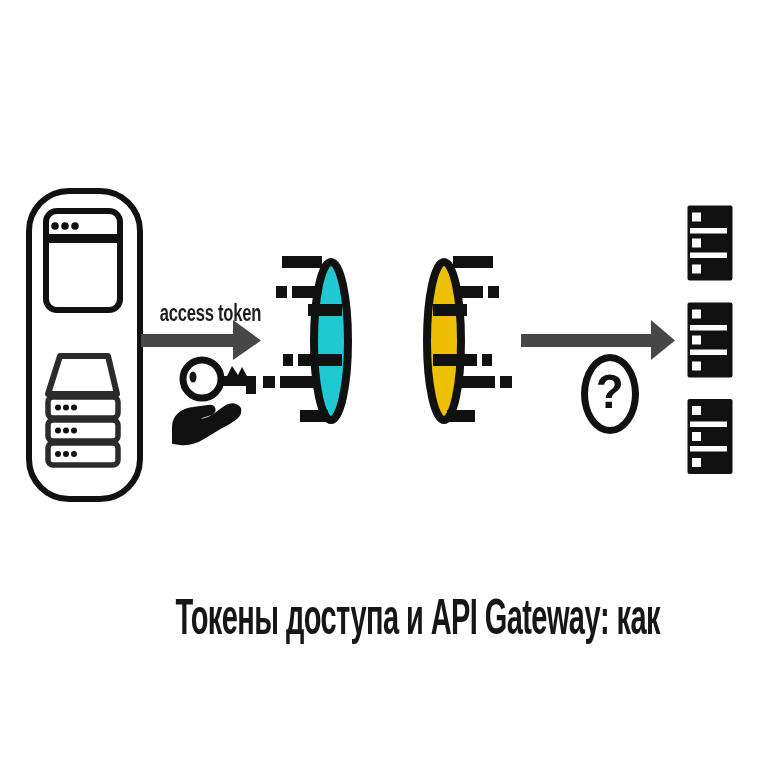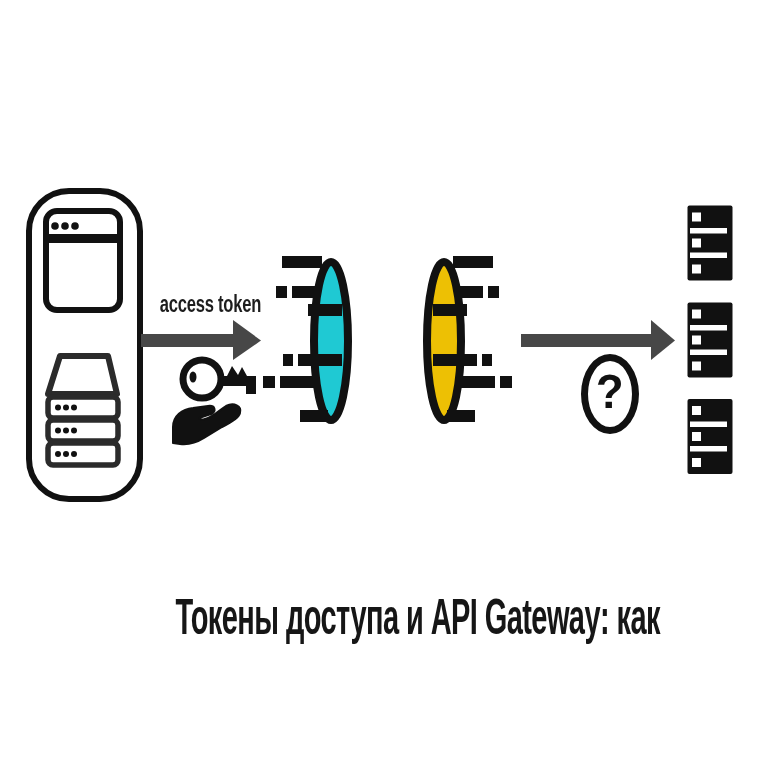--- a/index.html
+++ b/index.html
@@ -1,20 +1,20 @@
 <!DOCTYPE html>
 <html><head>
 <meta charset="utf-8">
 <style>
   html,body{margin:0;padding:0;background:#fff;}
   .canvas{position:relative;width:768px;height:768px;background:#ffffff;overflow:hidden;
           font-family:"Liberation Sans",sans-serif;}
   .abs{position:absolute;}
   
-  .token-label{left:140px;top:291px;width:136px;text-align:center;}
+  .token-label{left:140px;top:300px;width:136px;text-align:center;}
   .token-label span{display:inline-block;font-size:23px;font-weight:700;color:#1d1d1d;
                     letter-spacing:-0.3px;transform:scaleX(0.72);white-space:nowrap;}
   
   .qbadge{left:581px;top:354px;width:58px;height:80px;border:7px solid #111;
           border-radius:50%;box-sizing:border-box;display:flex;align-items:center;justify-content:center;}
   .qbadge span{display:inline-block;font-size:48px;font-weight:700;color:#111;
                transform:scaleX(0.95);line-height:1;padding-bottom:4px;}
   
   .caption{left:0;top:584px;width:736px;text-align:center;color:#161616;text-decoration:underline;}
   .cap-line{height:66px;line-height:66px;font-size:50px;font-weight:700;white-space:nowrap;}

